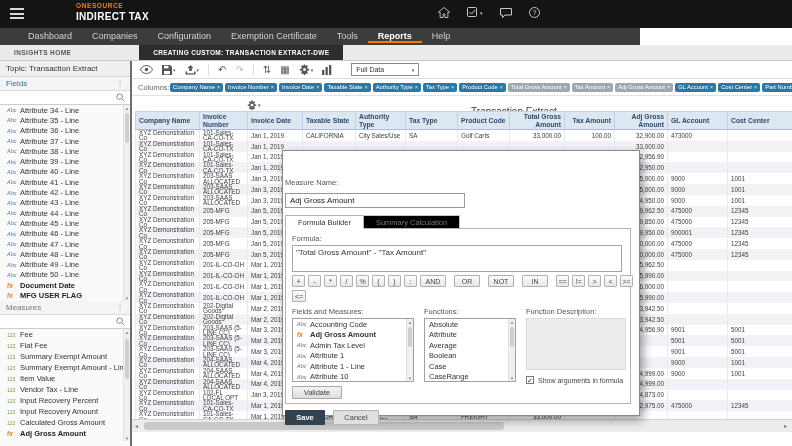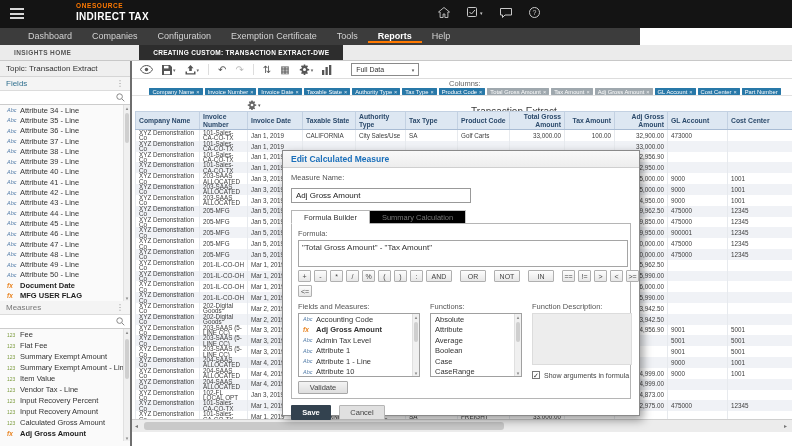--- a/index.html
+++ b/index.html
@@ -53,21 +53,21 @@
   #toolbar { height:18px; border-bottom:1px solid #ddd; display:flex; align-items:center; gap:9px; padding-left:8px; }
   .tool { display:flex; align-items:center; color:#555; cursor:pointer; gap:1px; }
   .tool .caret { font-size:5px; color:#666; }
   .tool.uni { font-size:10px; line-height:10px; }
   .tool.disabled { color:#bbb; }
   .tsep { width:1px; height:11px; background:#ddd; }
   #view-select { margin-left:10px; width:68px; height:13px; border:1px solid #8a8a8a; background:#fff; font-size:7px; color:#333; display:flex; align-items:center; justify-content:space-between; padding:0 4px; cursor:pointer; }
   #view-select .caret { font-size:5px; color:#555; }
 
   .shelf { display:flex; align-items:center; border-bottom:1px solid #e2e2e2; padding-left:6px; }
-  #columns-shelf { height:17px;flex-direction:column; }
+  #columns-shelf { height:17px; }
   #groups-shelf { height:14px; }
   .shelf-label { width:32px; font-size:7.5px; color:#666; flex:none; }
   #pills-row { display:flex; align-items:center; gap:2px; overflow:hidden; flex:1; }
   .pill { display:flex; align-items:center; gap:2px; color:#fff; font-size:5.8px; padding:1.5px 3px; border-radius:2px; white-space:nowrap; cursor:pointer; }
   .pill.dimension { background:#2878a8; }
   .pill.measure { background:#9fa8ae; }
   .pill .x { opacity:.85; font-size:5.5px; cursor:pointer; }
 
   #viz { position:relative; height:336px; }
   #viz-gear { position:absolute; left:115px; top:4px; display:flex; align-items:center; color:#555; cursor:pointer; }
@@ -84,21 +84,21 @@
 
   #hscroll { position:absolute; left:0; bottom:0; width:660px; height:13px; background:#ececec; border-top:1px solid #cfcfcf; }
   #hscroll .arrow { position:absolute; top:2px; font-size:6px; color:#777; cursor:pointer; }
   #hscroll .left { left:3px; }
   #hscroll .right { right:5px; }
   #hscroll .thumb { position:absolute; left:12px; top:2px; width:360px; height:8px; background:#c9c9c9; border-radius:3px; cursor:grab; }
 
   
   #dialog { position:absolute; left:282px; top:150px; width:358px; height:266px; background:#fff; border:1px solid #8a8a8a; box-shadow:3px 4px 9px rgba(0,0,0,.4); z-index:10; }
   #dialog-title { height:17px; background:linear-gradient(#f9f9f9,#ededed); border-bottom:1px solid #cfcfcf; display:flex; align-items:center; padding-left:8px; font-size:8.5px; font-weight:bold; color:#1a6fba; }
-  #dialog-body { padding:5px 8px 0 8px; }
+  #dialog-body { padding:5px 8px 0 2px;margin-top:22px; }
   .dlg-label { font-size:7.5px; color:#555; margin-bottom:2px; }
   #measure-name-input { width:180px; height:15px; border:1px solid #999; font-family:"Liberation Sans",sans-serif; font-size:8px; color:#222; padding:0 4px; }
   #dlg-tabs { display:flex; margin-top:6px; }
   .dlg-tab { height:14px; font-size:7.5px; display:flex; align-items:center; padding:0 12px; cursor:pointer; }
   .dlg-tab.active { background:#fff; border:1px solid #b5b5b5; border-bottom:1px solid #fff; color:#333; position:relative; z-index:2; top:1px; }
   .dlg-tab.inactive { background:#000000; border:1px solid #c5c5c5; border-left:none; color:#777; top:1px; position:relative; }
   #tab-panel { border:1px solid #b5b5b5; padding:5px 6px 4px 6px; position:relative; background:#fff; }
   #formula-box { width:330px; height:27px; border:1px solid #a5a5a5; font-size:8px; color:#333; padding:2px 3px; overflow:hidden; cursor:text; }
   .ops-row { display:flex; gap:3px; margin-top:3px; align-items:center; }
   .op { min-width:13px; height:12px; border:1px solid #b0b0b0; background:linear-gradient(#fdfdfd,#e7e7e7); font-size:7px; color:#444; display:flex; align-items:center; justify-content:center; padding:0 2px; cursor:pointer; border-radius:1px; }
@@ -865,21 +865,20 @@
       </div>
       <div id="hscroll">
         <span class="arrow left">◂</span>
         <div class="thumb"></div>
         <span class="arrow right">▸</span>
       </div>
     </div>
   </div>
 
   <div id="dialog">
-    <div id="dialog-title">Edit Calculated Measure</div>
     <div id="dialog-body">
       <div class="dlg-label">Measure Name:</div>
       <input id="measure-name-input" value="Adj Gross Amount" style="">
       <div id="dlg-tabs">
         <div class="dlg-tab active">Formula Builder</div>
         <div class="dlg-tab inactive">Summary Calculation</div>
       </div>
       <div id="tab-panel">
         <div class="dlg-label">Formula:</div>
         <div id="formula-box">"Total Gross Amount" - "Tax Amount"</div>

